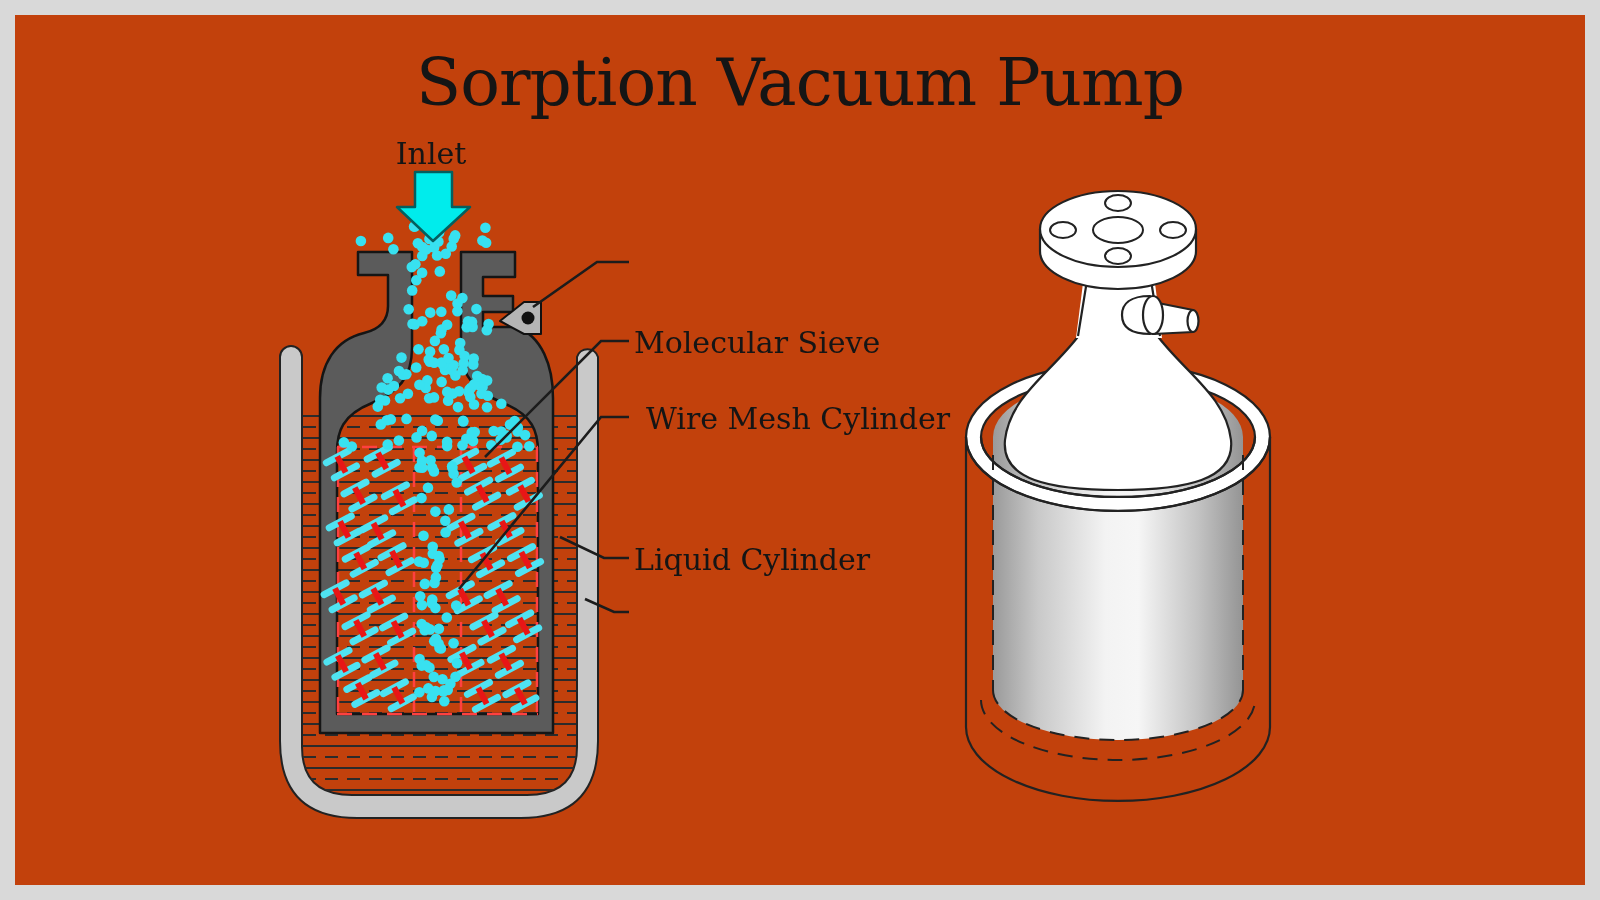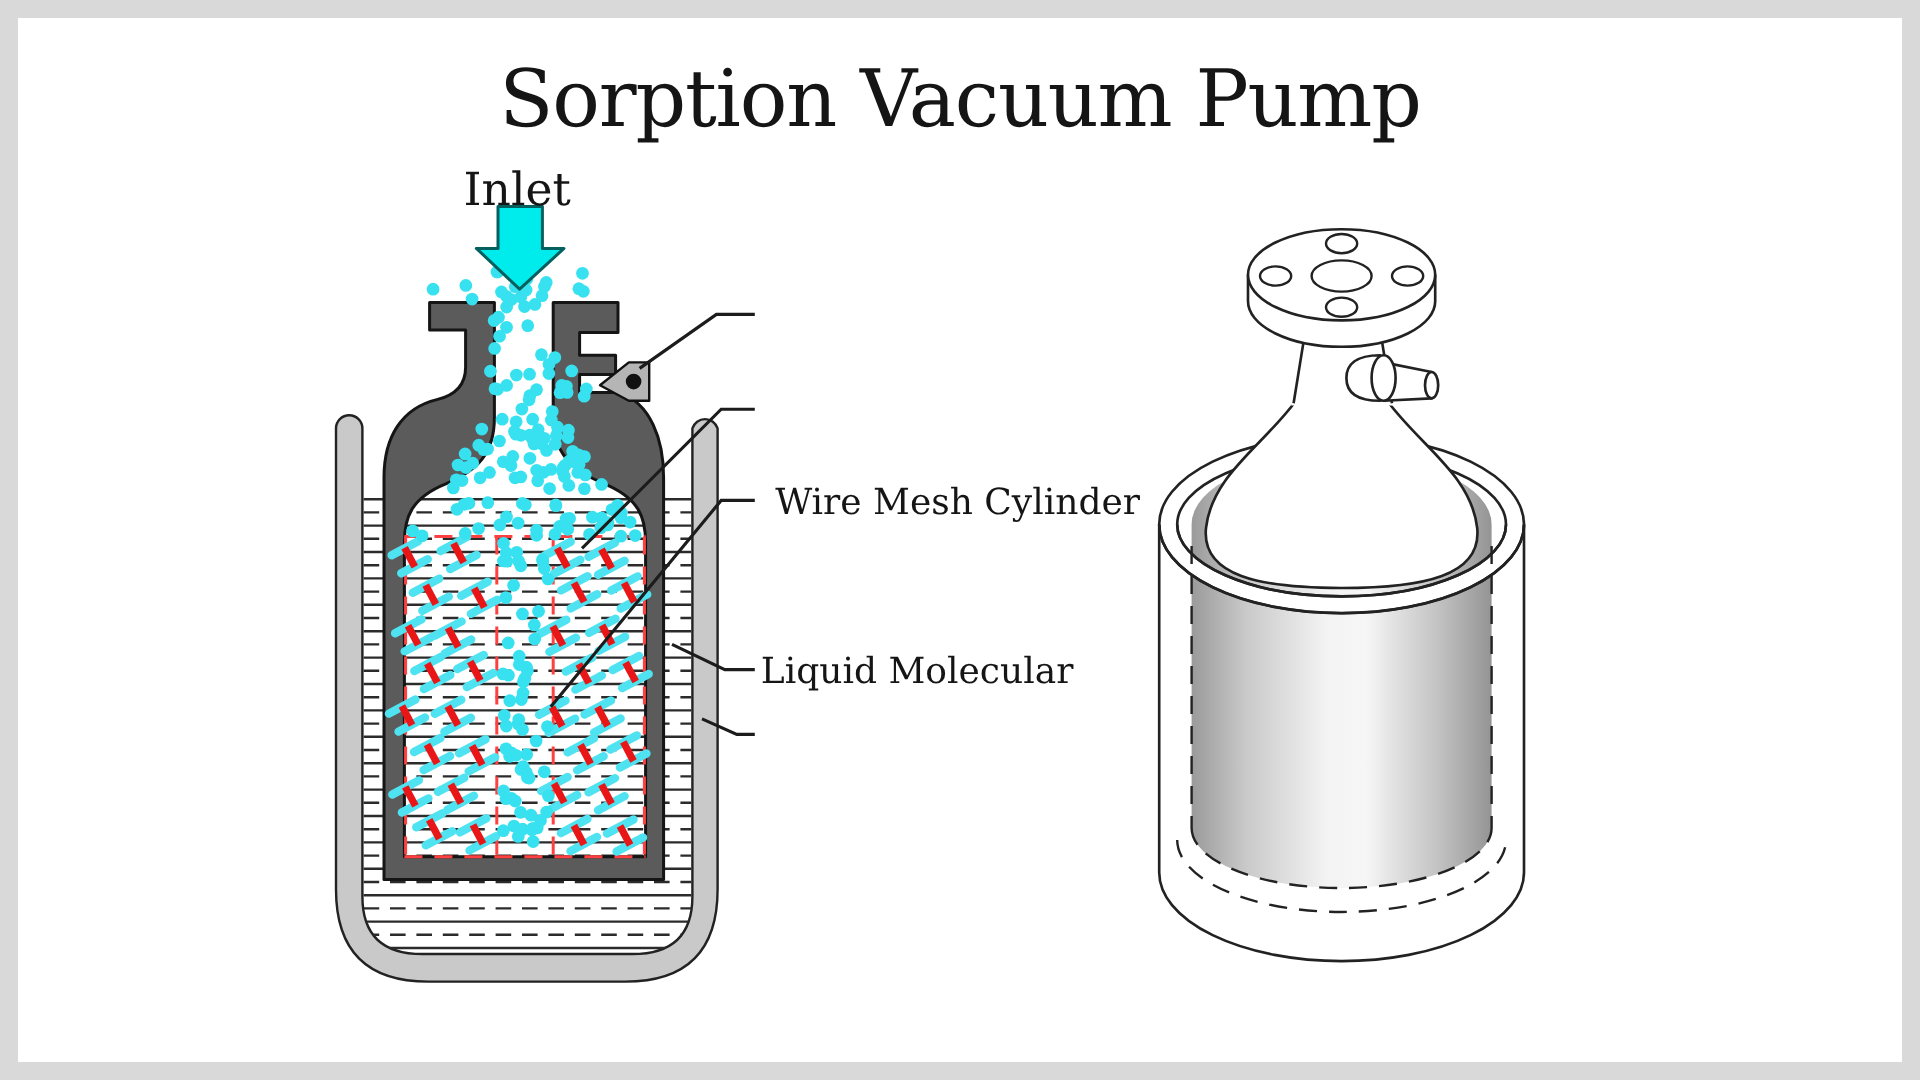--- a/index.html
+++ b/index.html
@@ -1,22 +1,22 @@
 <!DOCTYPE html>
 <html style="--accent-cyan: #00ECEC; --gas-dot-cyan: #38E1F0; --sieve-bar-cyan: #4FE3F2; --sieve-red: #E81616; --boundary-red: #FF4040; --bottle-dark-gray: #5B5B5B; --insulation-gray: #C9C9C9; --valve-gray: #B5B5B5; --line-black: #1C1C1C; --frame-gray: #D9D9D9;"><head>
 <meta charset="utf-8">
 <style>
   html,body{margin:0;padding:0;background:#d9d9d9;}
-  .page{position:relative;width:1600px;height:900px;background:#ffffff;overflow:hidden;
+  .page{position:relative;width:1600px;height:900px;background:#c2410c;overflow:hidden;
         font-family:"DejaVu Serif","Liberation Serif",serif;color:#151515;}
   .frame{position:absolute;inset:0;border:15px solid var(--frame-gray,#d9d9d9);pointer-events:none;z-index:50;}
   .title{position:absolute;left:0;right:0;top:44px;text-align:center;font-size:66px;
          letter-spacing:-1px;font-weight:500;z-index:10;}
   .lbl{position:absolute;font-size:30px;white-space:nowrap;z-index:10;}
-  .inlet{position:absolute;left:366px;top:136px;width:130px;text-align:center;font-size:38px;z-index:10;}
+  .inlet{position:absolute;left:366px;top:136px;width:130px;text-align:center;font-size:30px;z-index:10;}
   .watermark{position:absolute;right:36px;top:820px;font-size:38px;z-index:10;}
   svg.art{position:absolute;left:0;top:0;z-index:5;}
 </style>
 </head>
 <body>
 
 <div class="page">
 
   <div class="title">Sorption Vacuum Pump</div>
 
@@ -502,18 +502,19 @@
       <ellipse cx="1173" cy="230" rx="13" ry="8" fill="#fff" stroke="#222" stroke-width="2"></ellipse>
       <ellipse cx="1118" cy="230" rx="25" ry="13" fill="#fff" stroke="#222" stroke-width="2"></ellipse>
       <path d="M1150,296 C1130,296 1122,304 1122,315 C1122,327 1130,334 1150,334 Z" fill="#fff" stroke="#222" stroke-width="2.2"></path>
       <path d="M1153,302 L1193,310 L1193,332 L1153,334 Z" fill="#fff" stroke="#222" stroke-width="2.2"></path>
       <ellipse cx="1193" cy="321" rx="5.5" ry="11" fill="#fff" stroke="#222" stroke-width="2.2"></ellipse>
       <ellipse cx="1153" cy="315" rx="10" ry="19" fill="#fff" stroke="#222" stroke-width="2.2"></ellipse>
     </g>
   </svg>
 
   <div class="inlet">Inlet</div>
+  <div class="lbl" style="left:634px;top:325px">Molecular Sieve</div>
   <div class="lbl" style="left:646px;top:401px">Wire Mesh Cylinder</div>
-  <div class="lbl" style="left:634px;top:542px">Liquid Molecular</div>
+  <div class="lbl" style="left:634px;top:542px">Liquid Cylinder</div>
 
 
   <div class="frame"></div>
 </div>
 
 </body></html>

